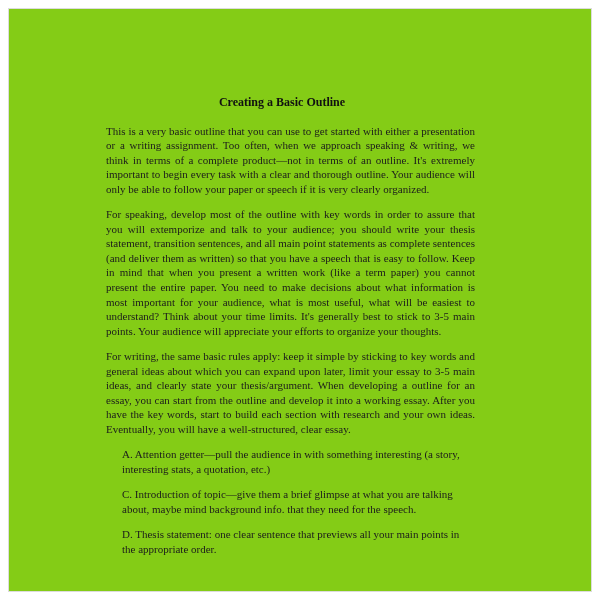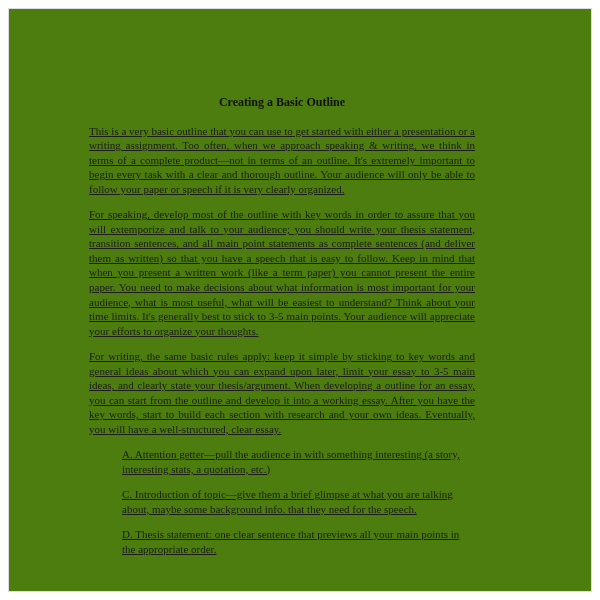--- a/index.html
+++ b/index.html
@@ -9,66 +9,64 @@
     width: 600px;
     height: 600px;
     overflow: hidden;
   }
   .page {
     position: absolute;
     top: 8px;
     left: 8px;
     right: 8px;
     bottom: 8px;
-    background: #4d7c0f;
+    background: #84cc16;
     border: 1px solid #dcdcdc;
     box-sizing: border-box;
     padding: 86px 116px 40px 80px;
     font-family: "Liberation Serif", "DejaVu Serif", serif;
     color: #1c1c1c;
     font-size: 11px;
     line-height: 1.32;
   }
   h1.doc-title {
     font-size: 12px;
     font-weight: bold;
     text-align: center;
     margin: 0 0 13px 0;
     color: #111;
   }
   p.body-par {
-    margin: 0 0 11px 0;
+    margin: 0 0 11px 17px;
     text-align: justify;
-    text-decoration: underline;
   }
   p.outline-heading {
     margin: 2px 0 11px 0;
   }
   .outline {
     margin-left: 33px;
   }
   p.outline-item {
     margin: 6px 0 11px 0;
     text-align: left;
-    text-decoration: underline;
   }
 </style>
 </head>
 <body>
 
 <div class="page">
 
   <h1 class="doc-title">Creating a Basic Outline</h1>
 
   <p class="body-par">This is a very basic outline that you can use to get started with either a presentation or a writing assignment.  Too often, when we approach speaking &amp; writing, we think in terms of a complete product—not in terms of an outline.  It's extremely important to begin every  task with a clear and thorough outline. Your audience will only be able to follow your paper or speech if it is very clearly organized.</p>
 
   <p class="body-par">For speaking, develop most of the outline with key words in order to assure that you will extemporize and talk to your audience; you should write your thesis statement, transition sentences, and all main point statements as complete sentences (and deliver them as written) so that you have a speech that is easy to follow.  Keep in mind that when you present a written work (like a term paper) you cannot present the entire paper.  You need to make decisions about what information is most important for your audience, what is most useful, what will be easiest to understand?  Think about your time limits.  It's generally best to stick to 3-5 main points.  Your audience will appreciate your efforts to organize your thoughts.</p>
 
   <p class="body-par">For writing, the same basic rules apply: keep it simple by sticking to key words and general ideas about which you can expand upon later, limit your essay to 3-5 main ideas, and clearly state your thesis/argument.  When developing a outline for an essay,  you can start from the outline and develop it into a working essay.  After you have the key words, start to build each section with research and your own ideas.  Eventually, you will have a well-structured, clear essay.</p>
 
 
   <div class="outline">
     <p class="outline-item">A.  Attention getter—pull the audience in with something interesting (a story, interesting stats, a quotation, etc.)</p>
-    <p class="outline-item">C. Introduction of topic—give them a brief glimpse at what you are talking about, maybe some background info. that they need for the speech.</p>
+    <p class="outline-item">C. Introduction of topic—give them a brief glimpse at what you are talking about, maybe mind background info. that they need for the speech.</p>
     <p class="outline-item">D.  Thesis statement:  one clear sentence that previews all your main points in the appropriate order.</p>
   </div>
 
 </div>
 
 </body></html>

